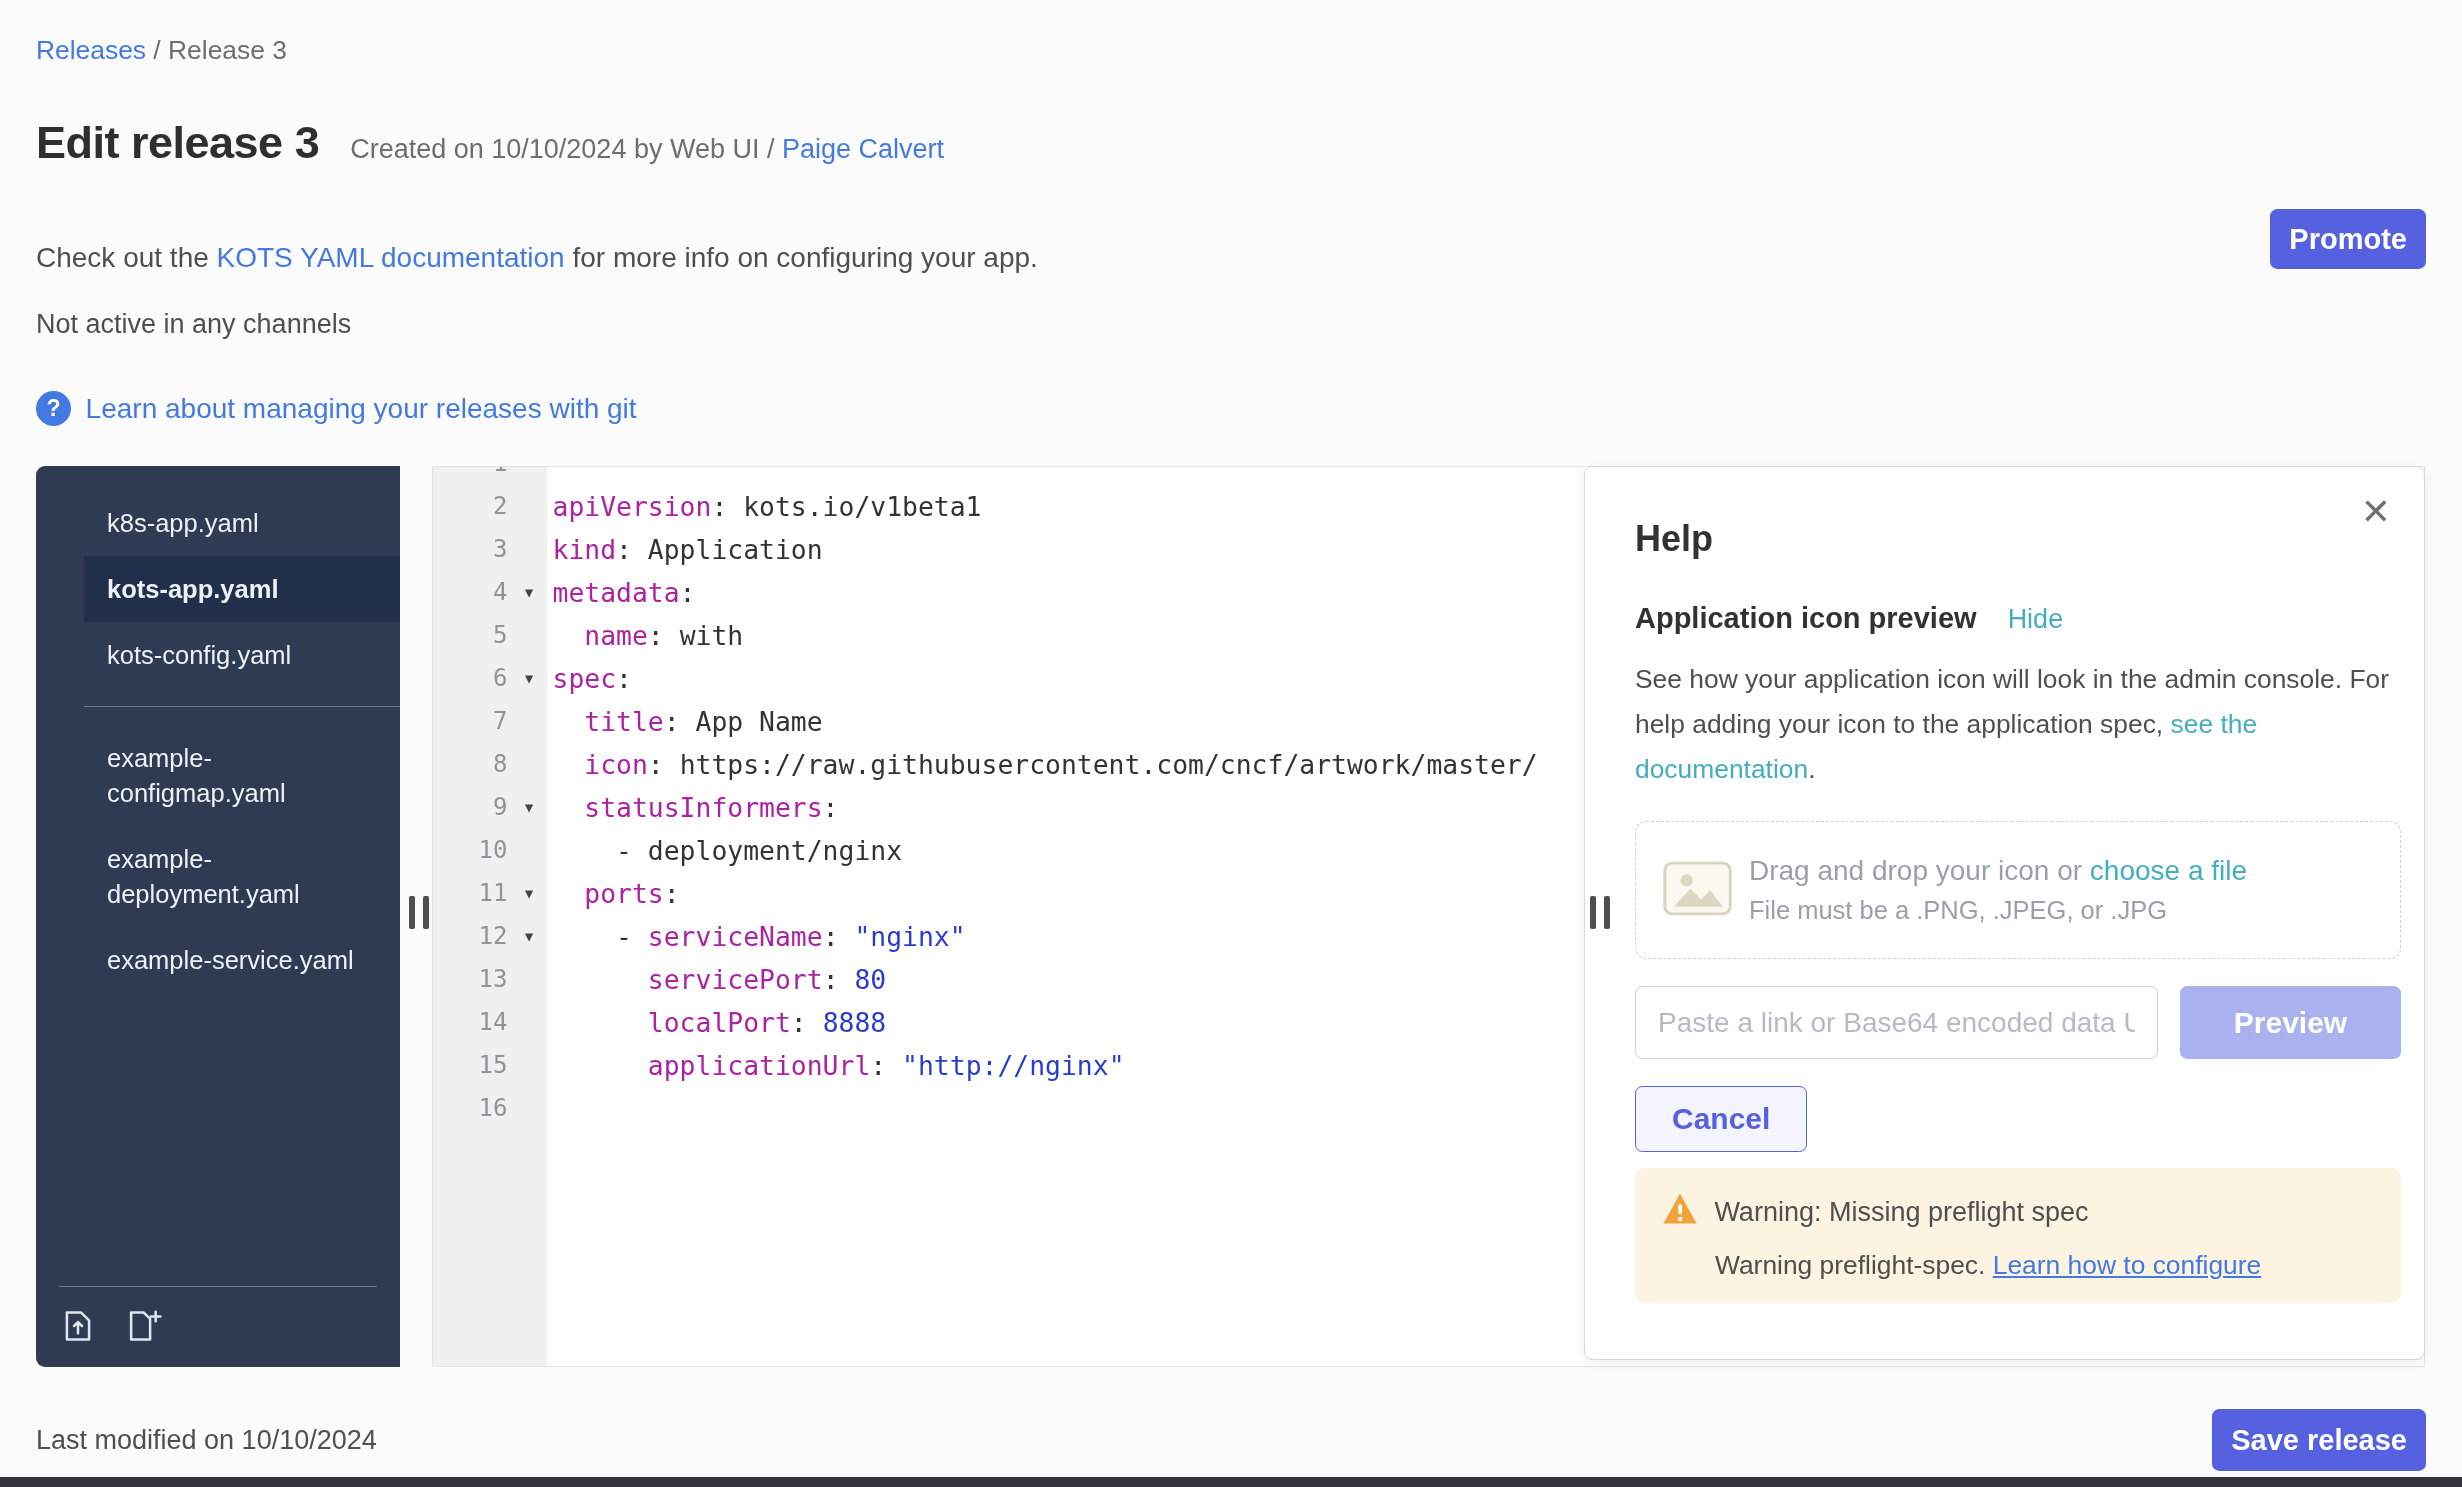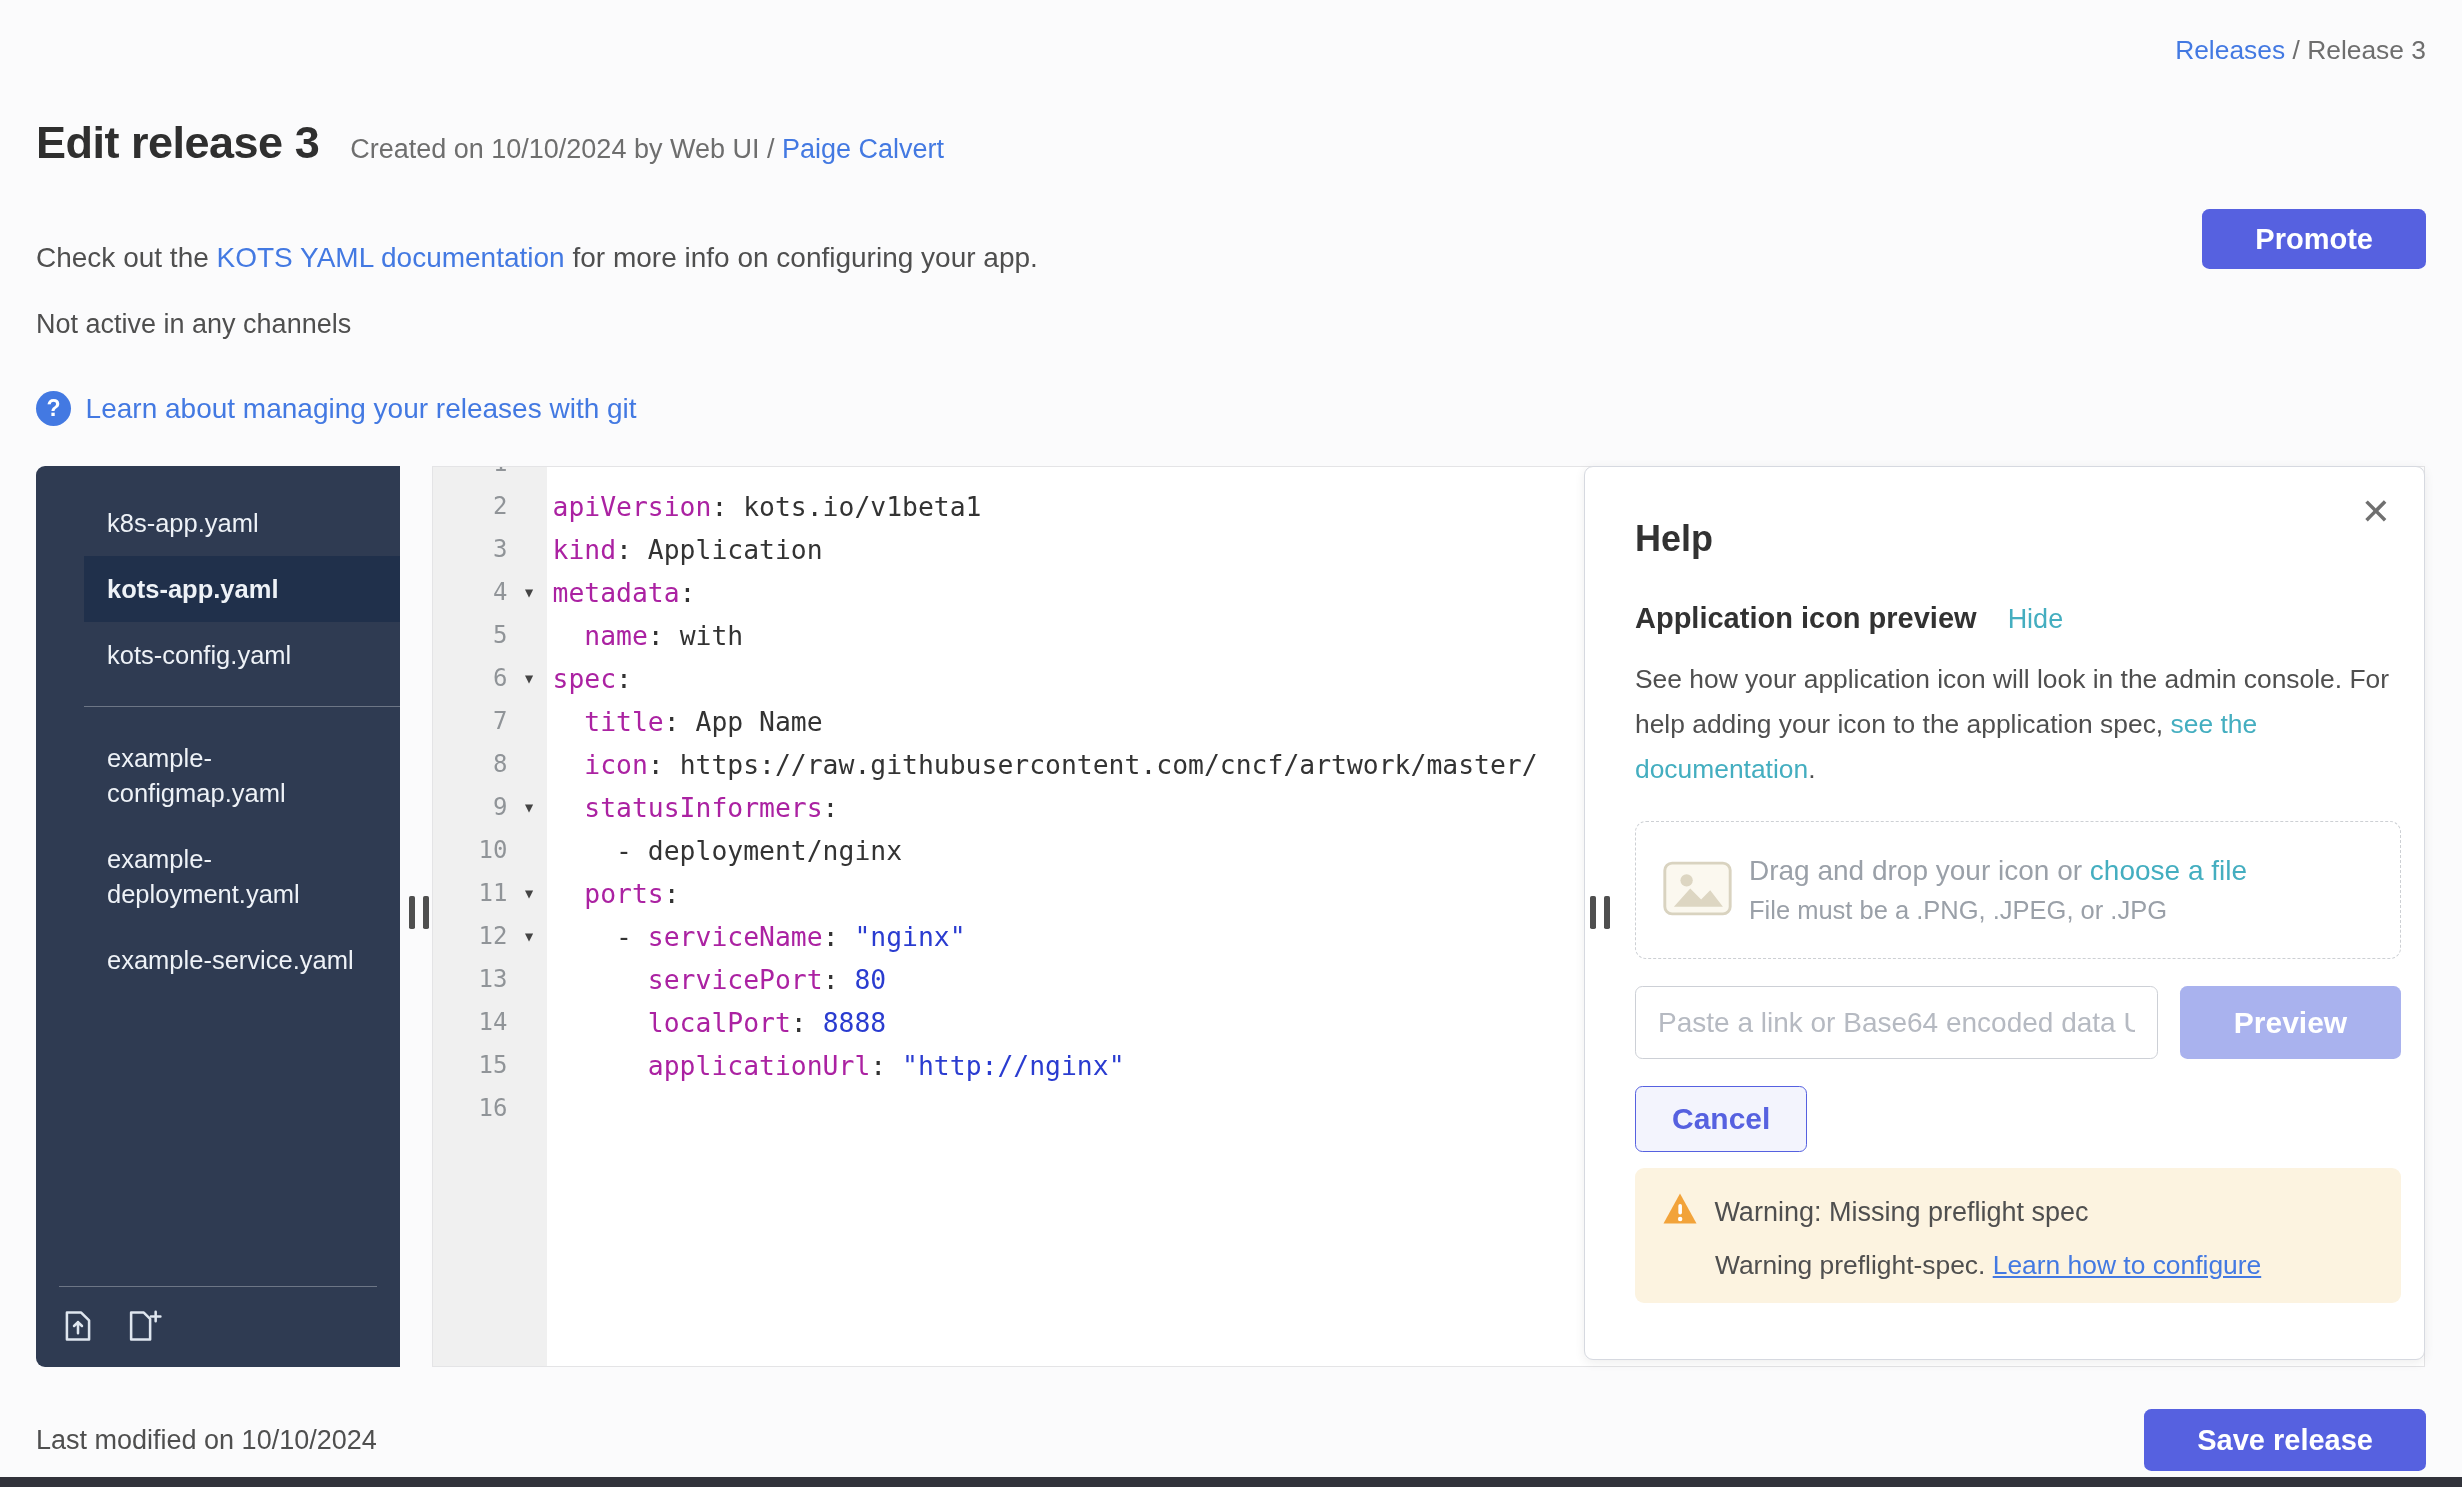--- a/index.html
+++ b/index.html
@@ -4,36 +4,36 @@
 <style>
   * { box-sizing: border-box; }
   html,body { margin:0; padding:0; }
   body {
     width:2462px; height:1488px; position:relative; overflow:hidden;
     background:#fbfbfc; font-family:"Liberation Sans", sans-serif; color:#4f4f4f;
   }
   .page { position:relative; padding:0 36px; width:2462px; height:1477px; }
 
   
-  .breadcrumb { padding-top:35px; font-size:26.4px;text-align:right; }
+  .breadcrumb { padding-top:35px; font-size:26.4px; }
   .bc-link { color:#4379e2; text-decoration:none; cursor:pointer; }
   .bc-sep, .bc-cur { color:#6e6e6e; }
   .title-row { margin-top:51px; display:flex; align-items:baseline; gap:31px; }
   .title-row h1 { margin:0; font-size:45px; font-weight:700; color:#2f2f2f; letter-spacing:-0.5px; }
   .created { font-size:27px; color:#6e6e6e; }
   .blue-link { color:#4379e2; text-decoration:none; cursor:pointer; }
   .blue-link.underline { text-decoration:underline;text-align:right; }
   .teal-link { color:#44aec0; text-decoration:none; cursor:pointer; }
   .docs-row { margin-top:73px; font-size:28px; color:#4f4f4f; }
   .status { margin-top:35px; font-size:27px; color:#4f4f4f; }
   .git-row { margin-top:51px; display:flex; align-items:center; gap:14.6px; font-size:28px; }
   .q-icon { width:35px; height:35px; border-radius:50%; background:#4379e2; color:#fff;
             font-size:23px; font-weight:bold; display:inline-flex; align-items:center; justify-content:center; }
   .btn-primary { background:#5661e0; color:#fff; font-weight:bold; font-size:29px; border:none;
-                 border-radius:7.3px; height:60px; padding:0 53px; cursor:pointer; font-family:inherit;margin-left:36px; }
+                 border-radius:7.3px; height:60px; padding:0 19px; cursor:pointer; font-family:inherit;margin-left:36px; }
   .promote { position:absolute; top:209px; right:36px; }
 
   
   .workspace { position:relative; margin-top:40px; height:901px; }
 
   .sidebar { position:absolute; left:0; top:0; width:364px; height:901px; background:#2f3b52;
              border-radius:9px 0 0 9px; z-index:1;padding-left:48px; }
   .file-list { padding-top:24px; }
   .file-item { padding:15.5px 23px; color:#eef2f7; font-size:25.5px; line-height:35px; cursor:pointer; }
   .file-item .file-label { display:block; max-width:266px; }

